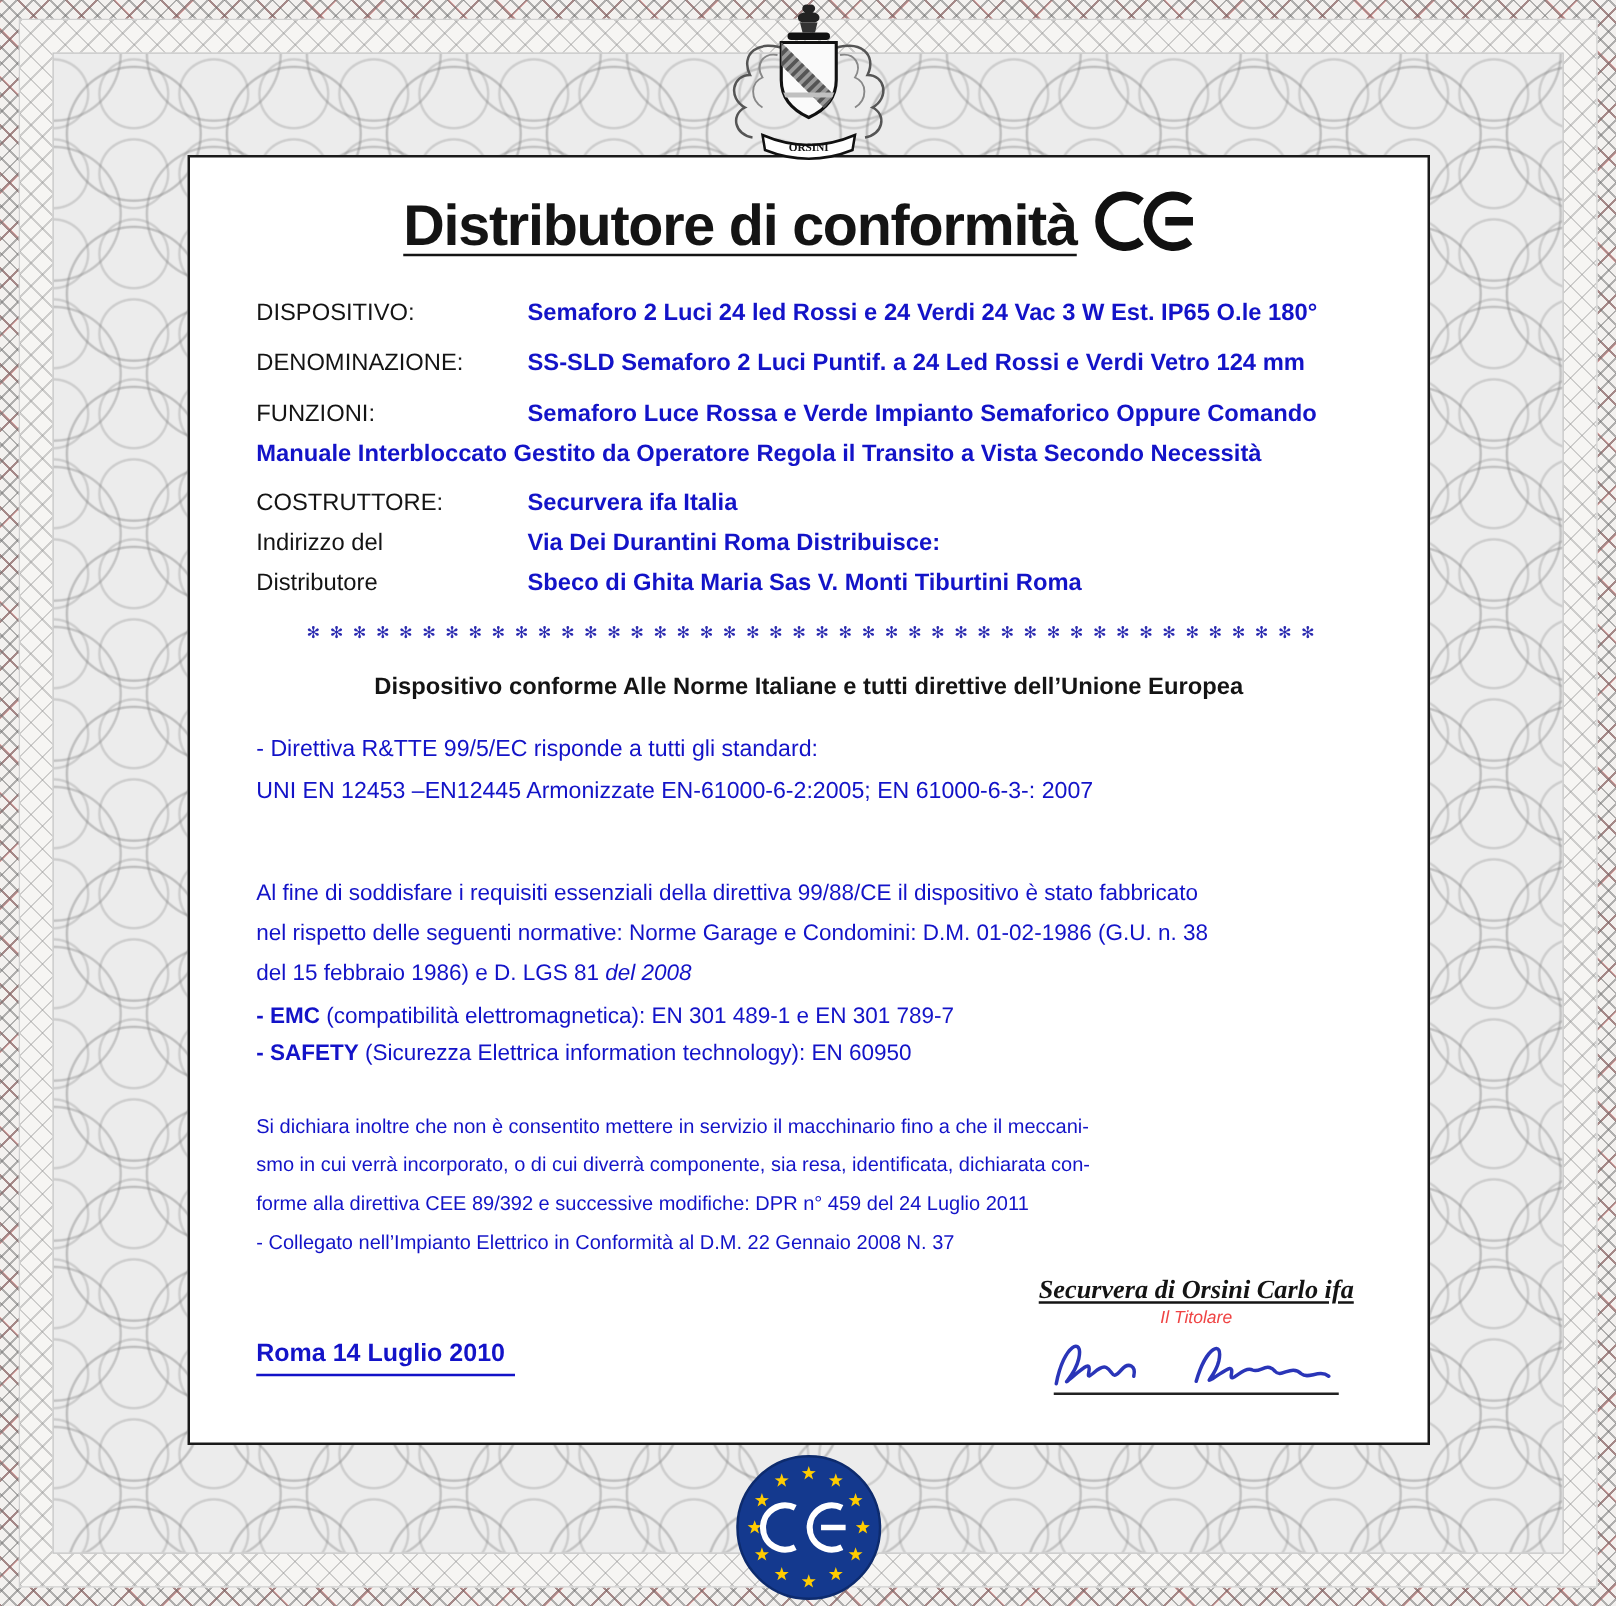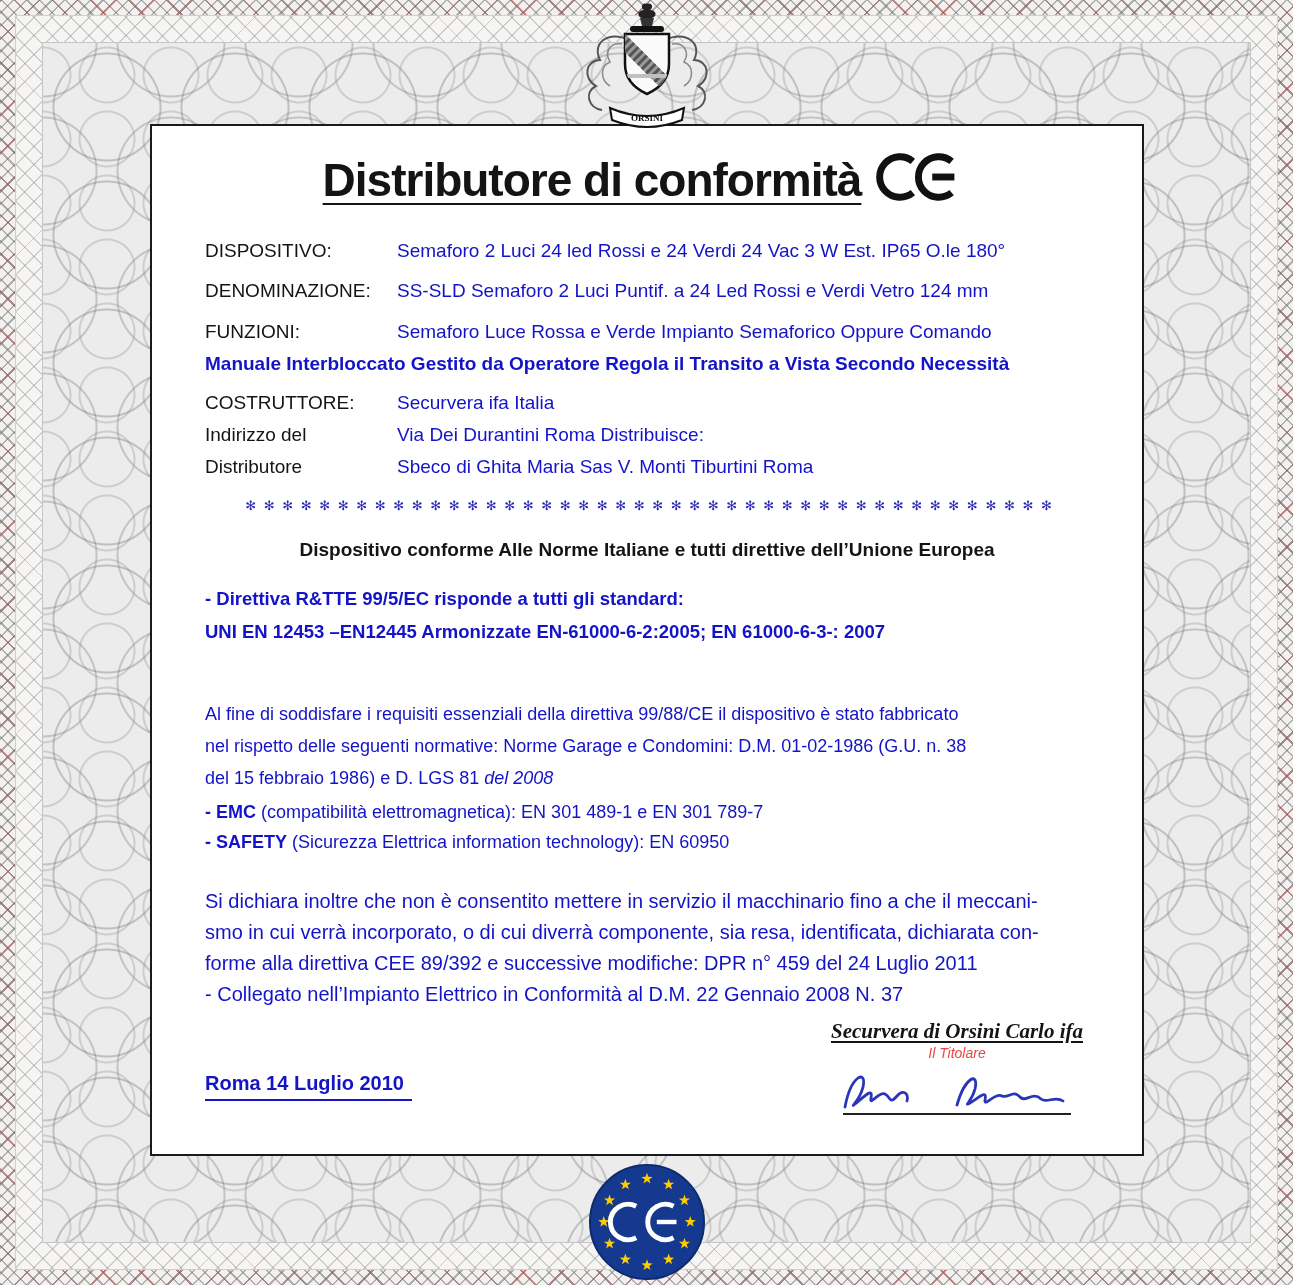--- a/index.html
+++ b/index.html
@@ -51,42 +51,42 @@
   .title{
     display:inline;font-size:46px;font-weight:bold;color:var(--ink);
     letter-spacing:-1px;text-decoration:underline;text-decoration-thickness:2px;text-underline-offset:7px;
   }
   .ce-title-svg{display:inline-block;vertical-align:-6px;margin-left:14px;}
 
   .fields{position:absolute;top:112px;left:53px;right:48px;font-size:19px;}
   .field-row{line-height:26px;}
   .mb14{margin-bottom:14px;} .mb12{margin-bottom:12px;} .mb6{margin-bottom:6px;}
   .lbl{display:inline-block;width:192px;font-weight:normal;color:var(--ink);vertical-align:top;}
-  .val{color:var(--blue);font-weight:normal;}
+  .val{color:var(--blue);font-weight:bold;margin-left:25px;}
   .funzioni-row{line-height:32px;}
   .funzioni-line2{color:var(--blue);font-weight:bold;line-height:32px;margin-bottom:10px;}
 
   .separator{
     position:absolute;top:372px;left:53px;right:48px;text-align:center;
     font-size:13px;letter-spacing:2px;color:#2a2ab0;white-space:nowrap;overflow:hidden;
   }
   .conformity-heading{
     position:absolute;top:413px;left:0;width:100%;text-align:center;
     font-size:19px;font-weight:bold;color:var(--ink);
   }
   .directives{position:absolute;top:457px;left:53px;right:48px;
-    font-size:18.5px;font-weight:bold;color:var(--blue);line-height:32.5px;white-space:nowrap;}
+    font-size:18.5px;font-weight:normal;color:var(--blue);line-height:32.5px;white-space:nowrap;}
   .para1{position:absolute;top:572px;left:53px;right:48px;
     font-size:18px;color:var(--blue);line-height:32px;white-space:nowrap;}
   .emc-line{position:absolute;top:671px;left:53px;right:48px;font-size:18px;color:var(--blue);line-height:30px;white-space:nowrap;}
   .safety-line{position:absolute;top:701px;left:53px;right:48px;font-size:18px;color:var(--blue);line-height:30px;white-space:nowrap;}
   .bold{font-weight:bold;}
   .it{font-style:italic;}
   .declaration{position:absolute;top:760px;left:53px;right:48px;
-    font-size:20px;color:var(--blue);line-height:31px;white-space:nowrap;}
+    font-size:16px;color:var(--blue);line-height:31px;white-space:nowrap;}
 
   .signature-block{position:absolute;top:893px;left:660px;width:290px;text-align:center;}
   .sig-name{
     font-family:"Liberation Serif",serif;font-weight:bold;font-style:italic;
     font-size:21px;color:var(--ink);text-decoration:underline;text-underline-offset:3px;
   }
   .sig-role{font-family:Liberation Sans, sans-serif;font-style:italic;font-size:14px;color:#ef4444;margin-top:1px;}
   .sig-scribble{margin-top:2px;}
   .sig-line{width:228px;border-top:2px solid #222;margin:-12px auto 0 auto;}
 

